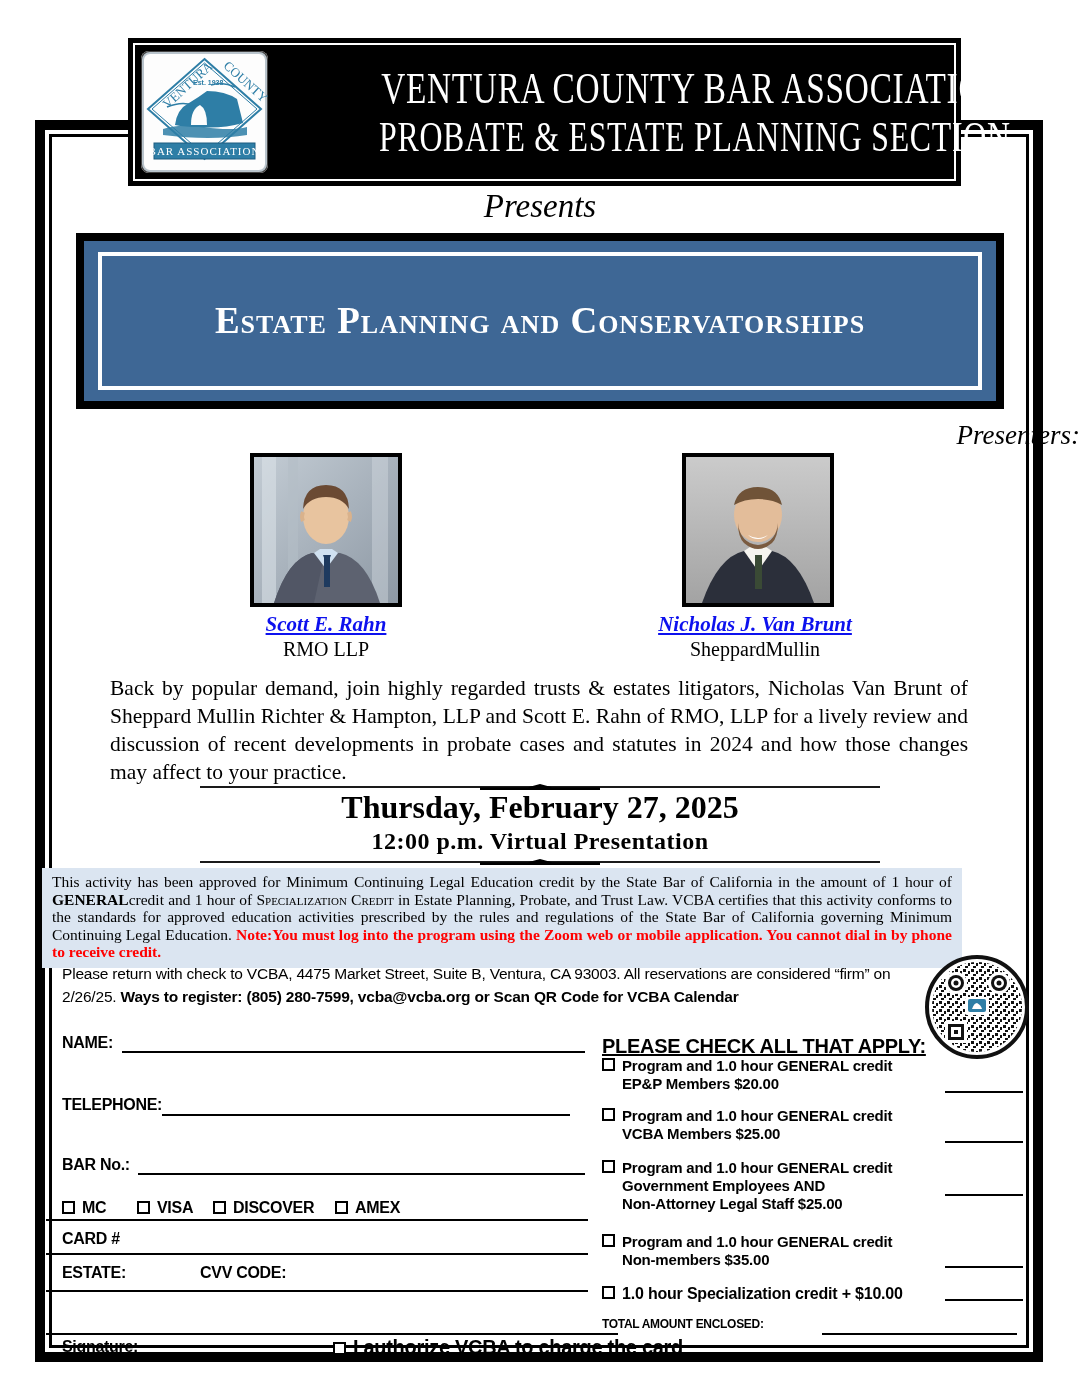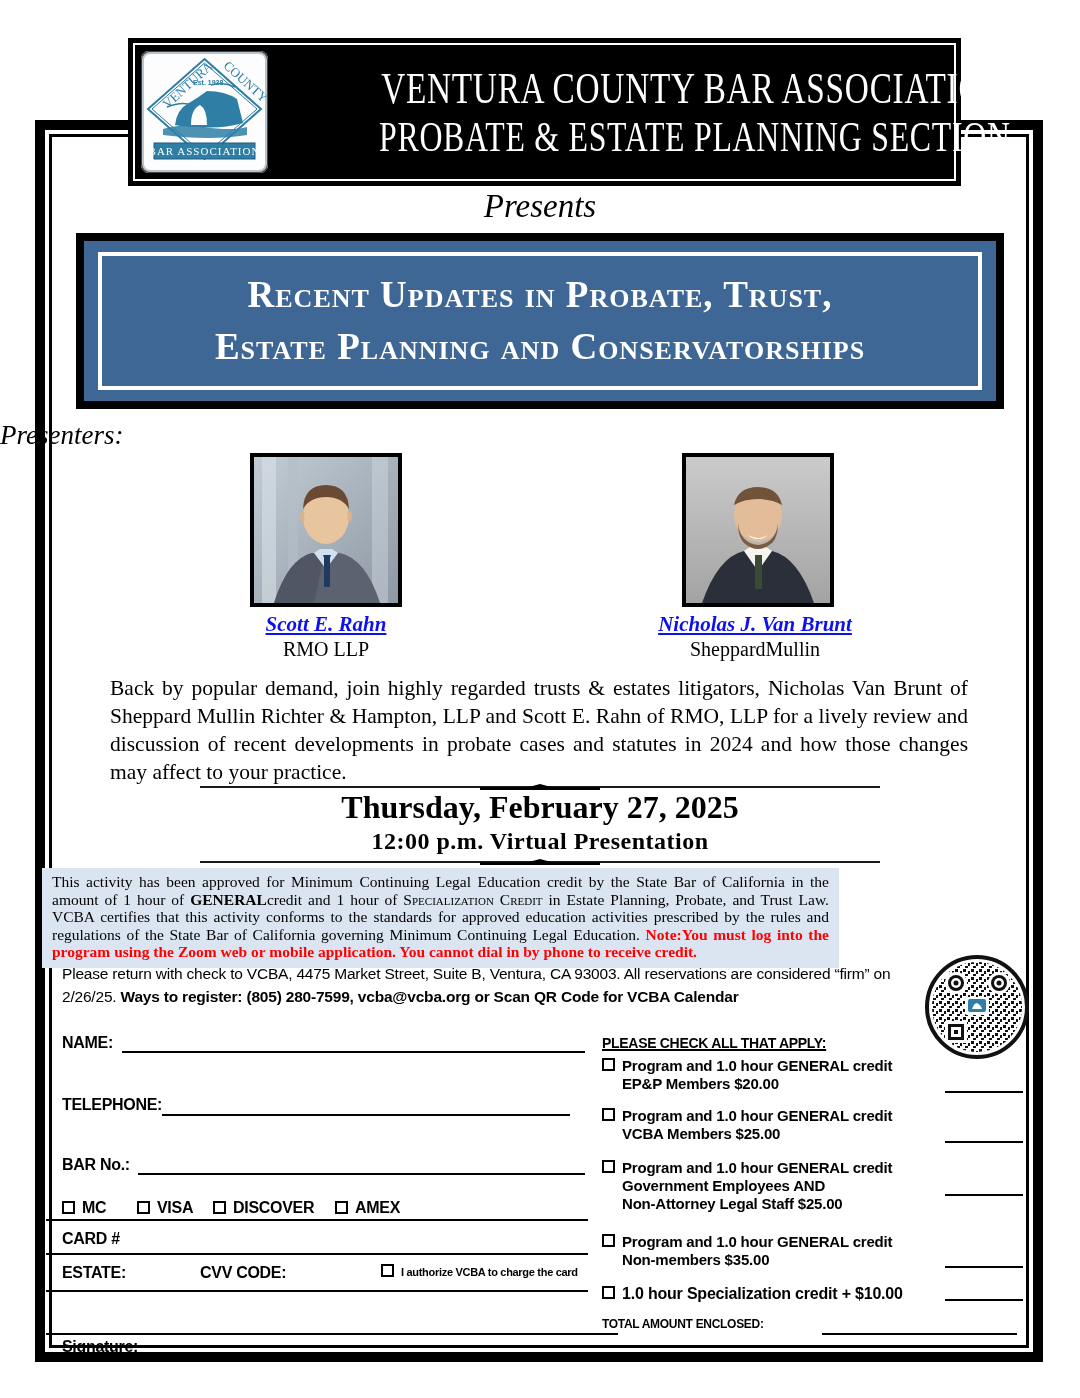--- a/index.html
+++ b/index.html
@@ -24,21 +24,21 @@
   
   .presents { left:0; top:188px; width:1080px; text-align:center; font-style:italic; font-size:33px; z-index:2; }
 
   
   .title-banner { left:76px; top:233px; width:928px; height:176px; background:#000; padding:8px; z-index:2; }
   .title-blue { width:100%; height:100%; background:#3e6795; padding:11px 14px; }
   .title-inner { width:100%; height:100%; border:4px solid #fff; background:#3e6795; display:flex; flex-direction:column; justify-content:center; align-items:center; }
   .title-line { color:#fff; font-variant:small-caps; font-weight:bold; font-size:37px; line-height:52px; letter-spacing:1px; white-space:nowrap; }
 
   
-  .presenters-label { left:0; top:420px; width:1080px; text-align:left; font-style:italic; font-size:27px; z-index:2; }
+  .presenters-label { left:0; top:420px; width:1080px; text-align:right; font-style:italic; font-size:27px; z-index:2; }
   .photo-card { width:152px; height:154px; border:4px solid #000; overflow:hidden; z-index:2; background:#9aa4ae; }
   .photo-left { left:250px; top:453px; }
   .photo-right { left:682px; top:453px; }
   .pres-name { top:612px; width:300px; text-align:center; font-size:21px; font-weight:bold; font-style:italic; color:#0d11ee; text-decoration:underline; z-index:2; }
   .pres-firm { top:638px; width:300px; text-align:center; font-size:20px; z-index:2; }
   .name-left { left:176px; } .name-right { left:605px; }
 
   
   .body-par { left:110px; top:674px; width:858px; font-size:21.5px; line-height:28px; text-align:justify; z-index:2; }
 
@@ -48,36 +48,36 @@
     width:120px; height:6px; background:#000;
     clip-path:polygon(0 55%,40% 55%,50% 0,60% 55%,100% 55%,100% 100%,0 100%); }
   .div1 { left:200px; top:786px; width:680px; }
   .div2 { left:200px; top:861px; width:680px; }
 
   
   .event-date { left:0; top:789px; width:1080px; text-align:center; font-size:32px; font-weight:bold; z-index:2; }
   .event-time { left:0; top:828px; width:1080px; text-align:center; font-size:24px; font-weight:bold; letter-spacing:0.5px; z-index:2; }
 
   
-  .mcle { left:42px; top:868px; width:797px; background:#dbe5f1; padding:5px 10px 7px 10px; font-size:15.5px; line-height:17.5px; text-align:justify; z-index:2; }
+  .mcle { left:42px; top:868px; width:920px; background:#dbe5f1; padding:5px 10px 7px 10px; font-size:15.5px; line-height:17.5px; text-align:justify; z-index:2; }
   .mcle b.gen { font-weight:bold; }
   .mcle .spec { font-variant:small-caps; }
   .mcle .note { color:#f00; font-weight:bold; }
 
   
   .reg { left:62px; top:962px; width:838px; font-family:"Liberation Sans","DejaVu Sans",sans-serif; font-size:15.5px; line-height:23px; letter-spacing:-0.2px; z-index:2; }
   .reg .bold { font-weight:bold; }
 
   
   .flabel { font-family:"Liberation Sans","DejaVu Sans",sans-serif; font-weight:bold; font-size:16px; letter-spacing:-0.3px; z-index:2; white-space:nowrap; }
   .fline { height:0; border-top:2px solid #000; z-index:2; }
   .cb { display:inline-block; width:13px; height:13px; border:2px solid #000; vertical-align:-1px; margin-right:7px; background:#fff; }
   .opt { display:flex; z-index:2; font-family:"Liberation Sans","DejaVu Sans",sans-serif; font-weight:bold; font-size:15px; line-height:18px; letter-spacing:-0.2px; }
   .opt .cb { flex:0 0 auto; margin-top:1px; }
-  .apply-heading { text-decoration:underline; text-decoration-thickness:2px; font-size:14px; }
+  .apply-heading { text-decoration:underline; text-decoration-thickness:2px; font-size:20px; }
   .qr { left:923px; top:953px; width:108px; height:108px; z-index:2; }
 </style>
 </head>
 <body>
 
 <div class="abs page-frame">
   <div class="page-frame-inner"></div>
 </div>
 
 <div class="abs hdr-banner">
@@ -108,21 +108,20 @@
       <div><span class="hdr-line2">PROBATE &amp; ESTATE PLANNING SECTION</span></div>
     </div>
   </div>
 </div>
 
 <div class="abs presents">Presents</div>
 
 <div class="abs title-banner">
   <div class="title-blue">
     <div class="title-inner">
-      <div class="title-line">Recent Updates in Probate, Trust,</div>
       <div class="title-line">Estate Planning and Conservatorships</div>
     </div>
   </div>
 </div>
 
 <div class="abs presenters-label">Presenters:</div>
 
 <div class="abs photo-card photo-left">
   <svg width="144" height="146" viewBox="0 0 144 146">
     <defs>
@@ -234,21 +233,21 @@
 <div class="abs flabel" style="left:137px; top:1199px;"><span class="cb"></span><span>VISA</span></div>
 <div class="abs flabel" style="left:213px; top:1199px;"><span class="cb"></span><span>DISCOVER</span></div>
 <div class="abs flabel" style="left:335px; top:1199px;"><span class="cb"></span><span>AMEX</span></div>
 <div class="abs fline" style="left:46px; top:1219px; width:542px;"></div>
 
 <div class="abs flabel" style="left:62px; top:1230px;">CARD #</div>
 <div class="abs fline" style="left:46px; top:1253px; width:542px;"></div>
 
 <div class="abs flabel" style="left:62px; top:1264px;">ESTATE:</div>
 <div class="abs flabel" style="left:200px; top:1264px;">CVV CODE:</div>
-<div class="abs flabel" style="left:333px; top:1264px; font-size:11px;margin-left:48px;"><span class="cb"></span><span>I authorize VCBA to charge the card</span></div>
+<div class="abs flabel" style="left:333px; top:1336px; font-size:20px;"><span class="cb"></span><span>I authorize VCBA to charge the card</span></div>
 <div class="abs fline" style="left:46px; top:1290px; width:542px;"></div>
 
 <div class="abs flabel" style="left:62px; top:1338px;">Signature:</div>
 <div class="abs fline" style="left:46px; top:1333px; width:572px;"></div>
 
 <div class="abs flabel apply-heading" style="left:602px; top:1035px;">PLEASE CHECK ALL THAT APPLY:</div>
 
 <div class="abs opt" style="left:602px; top:1057px; width:330px;">
   <span class="cb"></span>
   <span><span>Program and 1.0 hour GENERAL credit</span><br>

